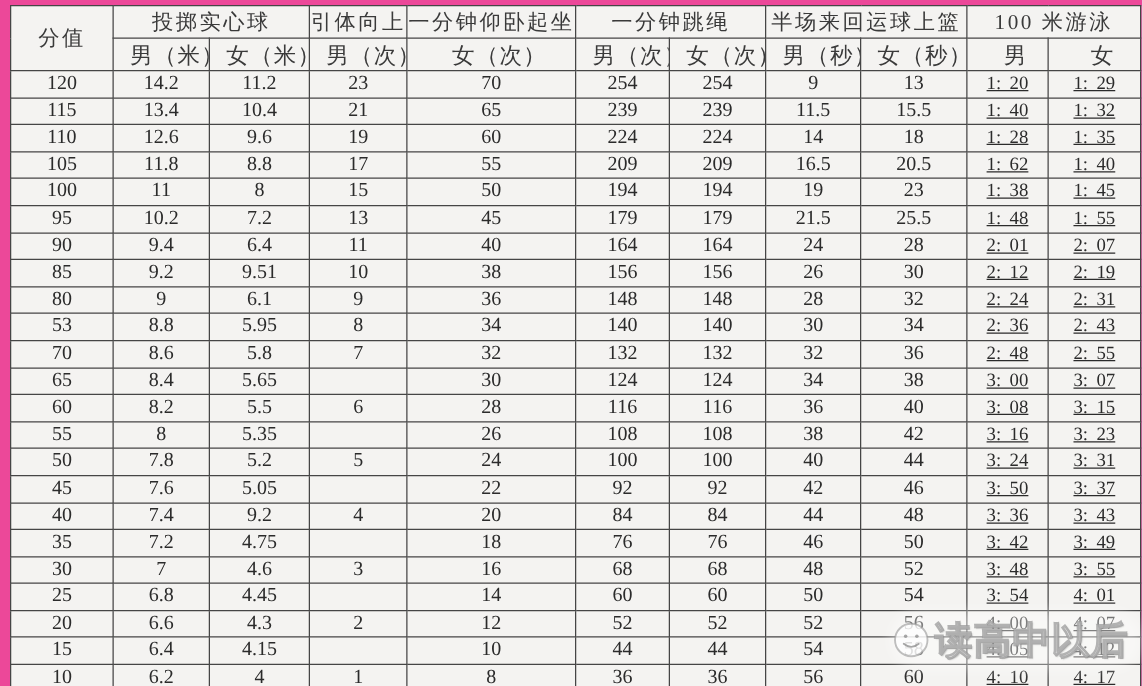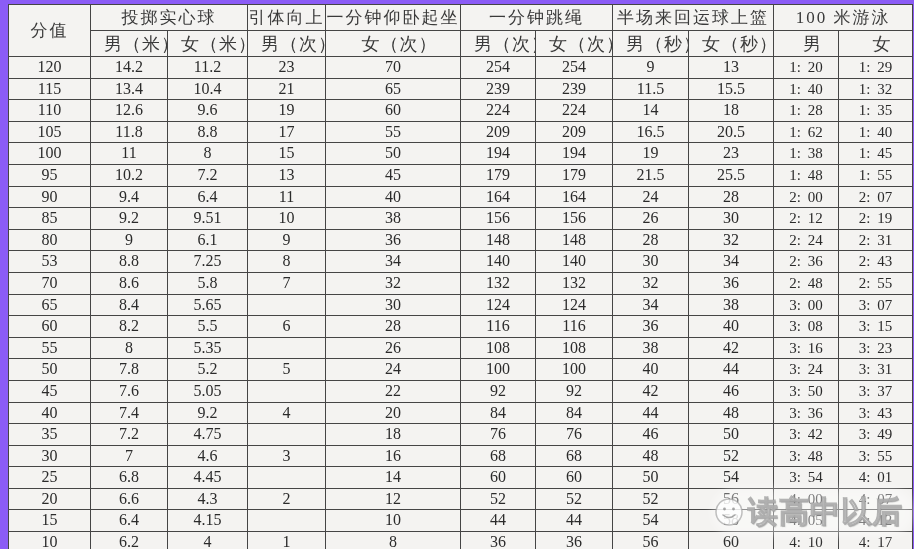--- a/index.html
+++ b/index.html
@@ -5,21 +5,21 @@
   html, body {
     margin: 0;
     padding: 0;
     background: #f4f3f1;
   }
   .page {
     position: relative;
     width: 914px;
     height: 549px;
     overflow: hidden;
-    background: #8b5cf6;
+    background: #ec4899;
     font-family: "Liberation Serif", "DejaVu Serif", serif;
     color: #2e2e2e;
   }
   table.score-table {
     position: absolute;
     left: 8px;
     top: 4px;
     width: 904px;
     border-collapse: collapse;
     table-layout: fixed;
@@ -47,20 +47,21 @@
   }
   .score-table tbody td {
     height: 20.6px;
     line-height: 20.6px;
     font-size: 16px;
     color: #2b2b2b;
   }
   .score-table tbody td.swim {
     font-size: 15px;
     word-spacing: 3px;
+    text-decoration: underline;
   }
   
   col.c0  { width: 82px; }
   col.c1  { width: 77px; }
   col.c2  { width: 80px; }
   col.c3  { width: 78px; }
   col.c4  { width: 135px; }
   col.c5  { width: 75px; }
   col.c6  { width: 77px; }
   col.c7  { width: 76px; }
@@ -230,21 +231,21 @@
         <tr>
           <td>90</td>
           <td>9.4</td>
           <td>6.4</td>
           <td>11</td>
           <td>40</td>
           <td>164</td>
           <td>164</td>
           <td>24</td>
           <td>28</td>
-          <td class="swim">2: 00</td>
+          <td class="swim">2: 01</td>
           <td class="swim">2: 07</td>
         </tr>
         <tr>
           <td>85</td>
           <td>9.2</td>
           <td>9.51</td>
           <td>10</td>
           <td>38</td>
           <td>156</td>
           <td>156</td>
@@ -262,21 +263,21 @@
           <td>148</td>
           <td>148</td>
           <td>28</td>
           <td>32</td>
           <td class="swim">2: 24</td>
           <td class="swim">2: 31</td>
         </tr>
         <tr>
           <td>53</td>
           <td>8.8</td>
-          <td>7.25</td>
+          <td>5.95</td>
           <td>8</td>
           <td>34</td>
           <td>140</td>
           <td>140</td>
           <td>30</td>
           <td>34</td>
           <td class="swim">2: 36</td>
           <td class="swim">2: 43</td>
         </tr>
         <tr>

